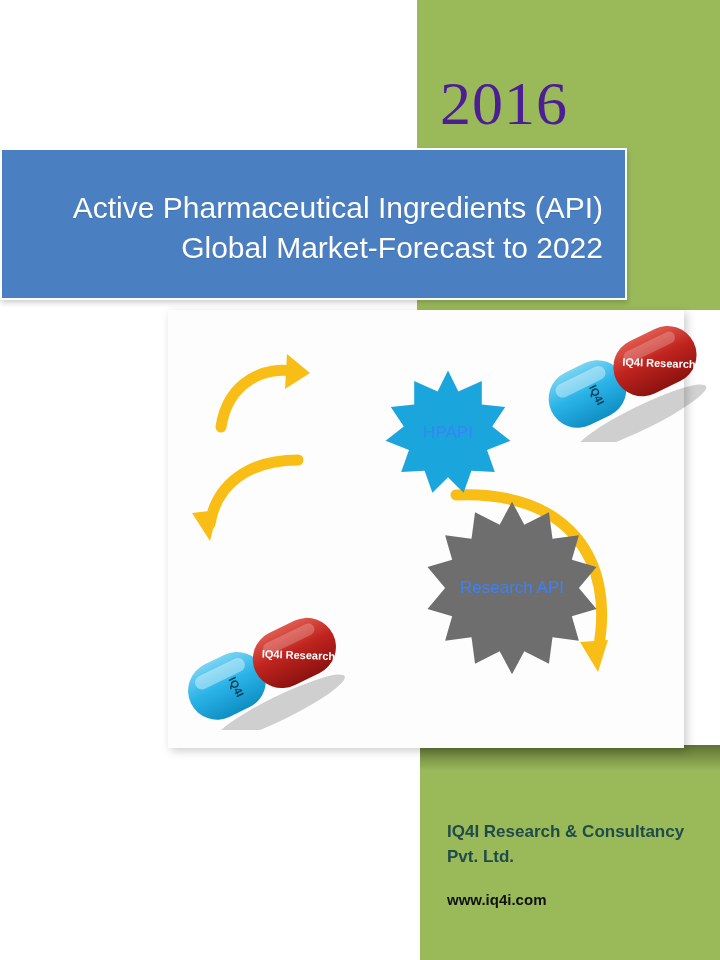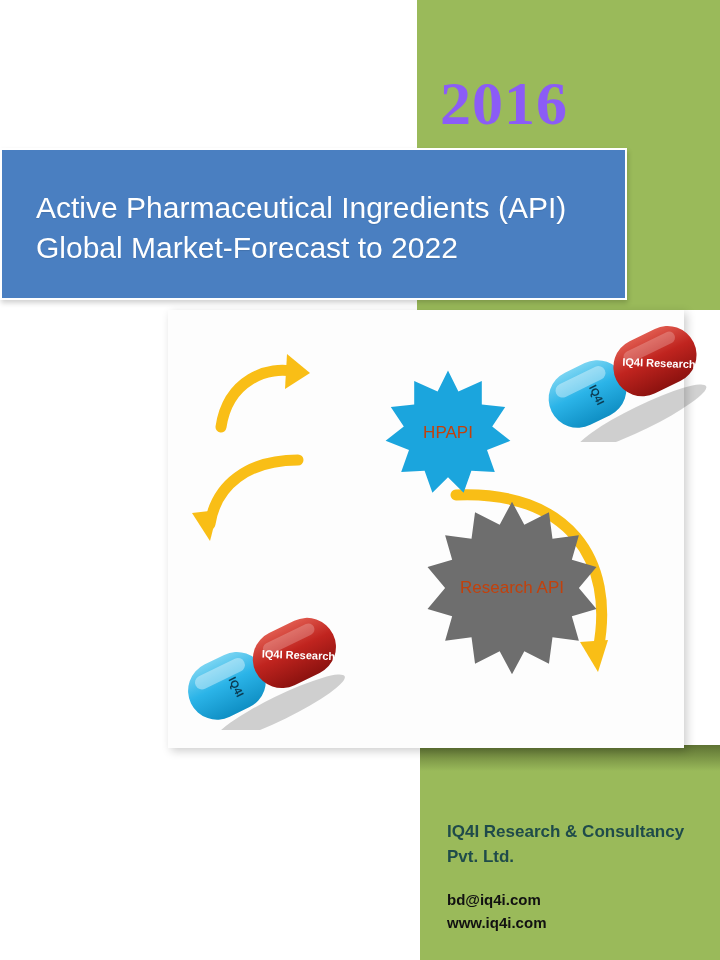--- a/index.html
+++ b/index.html
@@ -46,24 +46,24 @@
     background: linear-gradient(to bottom, rgba(45,55,20,0.55), rgba(154,186,90,0));
   }
 
   
   .year {
     position: absolute;
     left: 440px;
     top: 72px;
     width: 180px;
     font-family: "Liberation Serif", serif;
-    font-weight: bold;
+    font-weight: normal;
     font-size: 62px;
     line-height: 1;
-    color: #8b5cf6;
+    color: #4c1d95;
     letter-spacing: 1px;
   }
 
   
   .title-band {
     position: absolute;
     left: 0px;
     top: 148px;
     width: 627px;
     height: 152px;
@@ -72,22 +72,22 @@
     box-sizing: border-box;
     box-shadow: 1px 3px 5px rgba(0,0,0,0.18);
     display: flex;
     align-items: center;
     justify-content: center;
   }
   .title-text {
     color: #ffffff;
     font-size: 30px;
     line-height: 1.32;
-    text-align: left;
-    padding: 0 34px;
+    text-align: right;
+    padding: 0 22px;
     font-weight: normal;
     text-shadow: 0 1px 1px rgba(0,0,0,0.10);
     margin-top: 8px;
   }
 
   
   .graphic-card {
     position: absolute;
     left: 168px;
     top: 310px;
@@ -105,21 +105,21 @@
     justify-content: center;
     text-align: center;
     color: #ffffff;
   }
   .gear svg { position: absolute; left: 0; top: 0; }
   .gear-label {
     position: relative;
     z-index: 2;
     font-size: 15px;
     line-height: 1.15;
-    color: #c2410c;
+    color: #3b82f6;
     text-align: center;
   }
   #gear-hpapi  { left: 383px; top: 368px; width: 130px; height: 130px; }
   #gear-hpapi .gear-label { font-size: 17px; }
   #gear-biotech{ left: 308px; top: 466px; width: 126px; height: 126px; }
   #gear-synth  { left: 424px; top: 500px; width: 176px; height: 176px; }
   #gear-synth .gear-label { font-size: 17px; }
 
   
   .capsule-wrap { position: absolute; }
@@ -251,17 +251,16 @@
         <rect x="20" y="36" width="54" height="14" rx="7" fill="rgba(255,255,255,0.38)"></rect>
         <rect x="96" y="36" width="56" height="12" rx="6" fill="rgba(255,255,255,0.22)"></rect>
         <text x="52" y="62" fill="#0B3B52" font-family="Liberation Sans, sans-serif" font-size="11" font-weight="bold" text-anchor="middle" transform="rotate(90 52 62)">IQ4I</text>
         <text x="124" y="64" fill="#ffffff" font-family="Liberation Sans, sans-serif" font-size="11" font-weight="bold" text-anchor="middle" transform="rotate(28 124 64)">IQ4I Research</text>
       </g>
     </svg>
   </div>
 
   <div class="contact">
     <p class="company-name">IQ4I Research &amp; Consultancy Pvt. Ltd.</p>
-    <p class="contact-line">bd@iq4i.com</p>
     <p class="contact-line">www.iq4i.com</p>
   </div>
 
 </div>
 
 </body></html>

